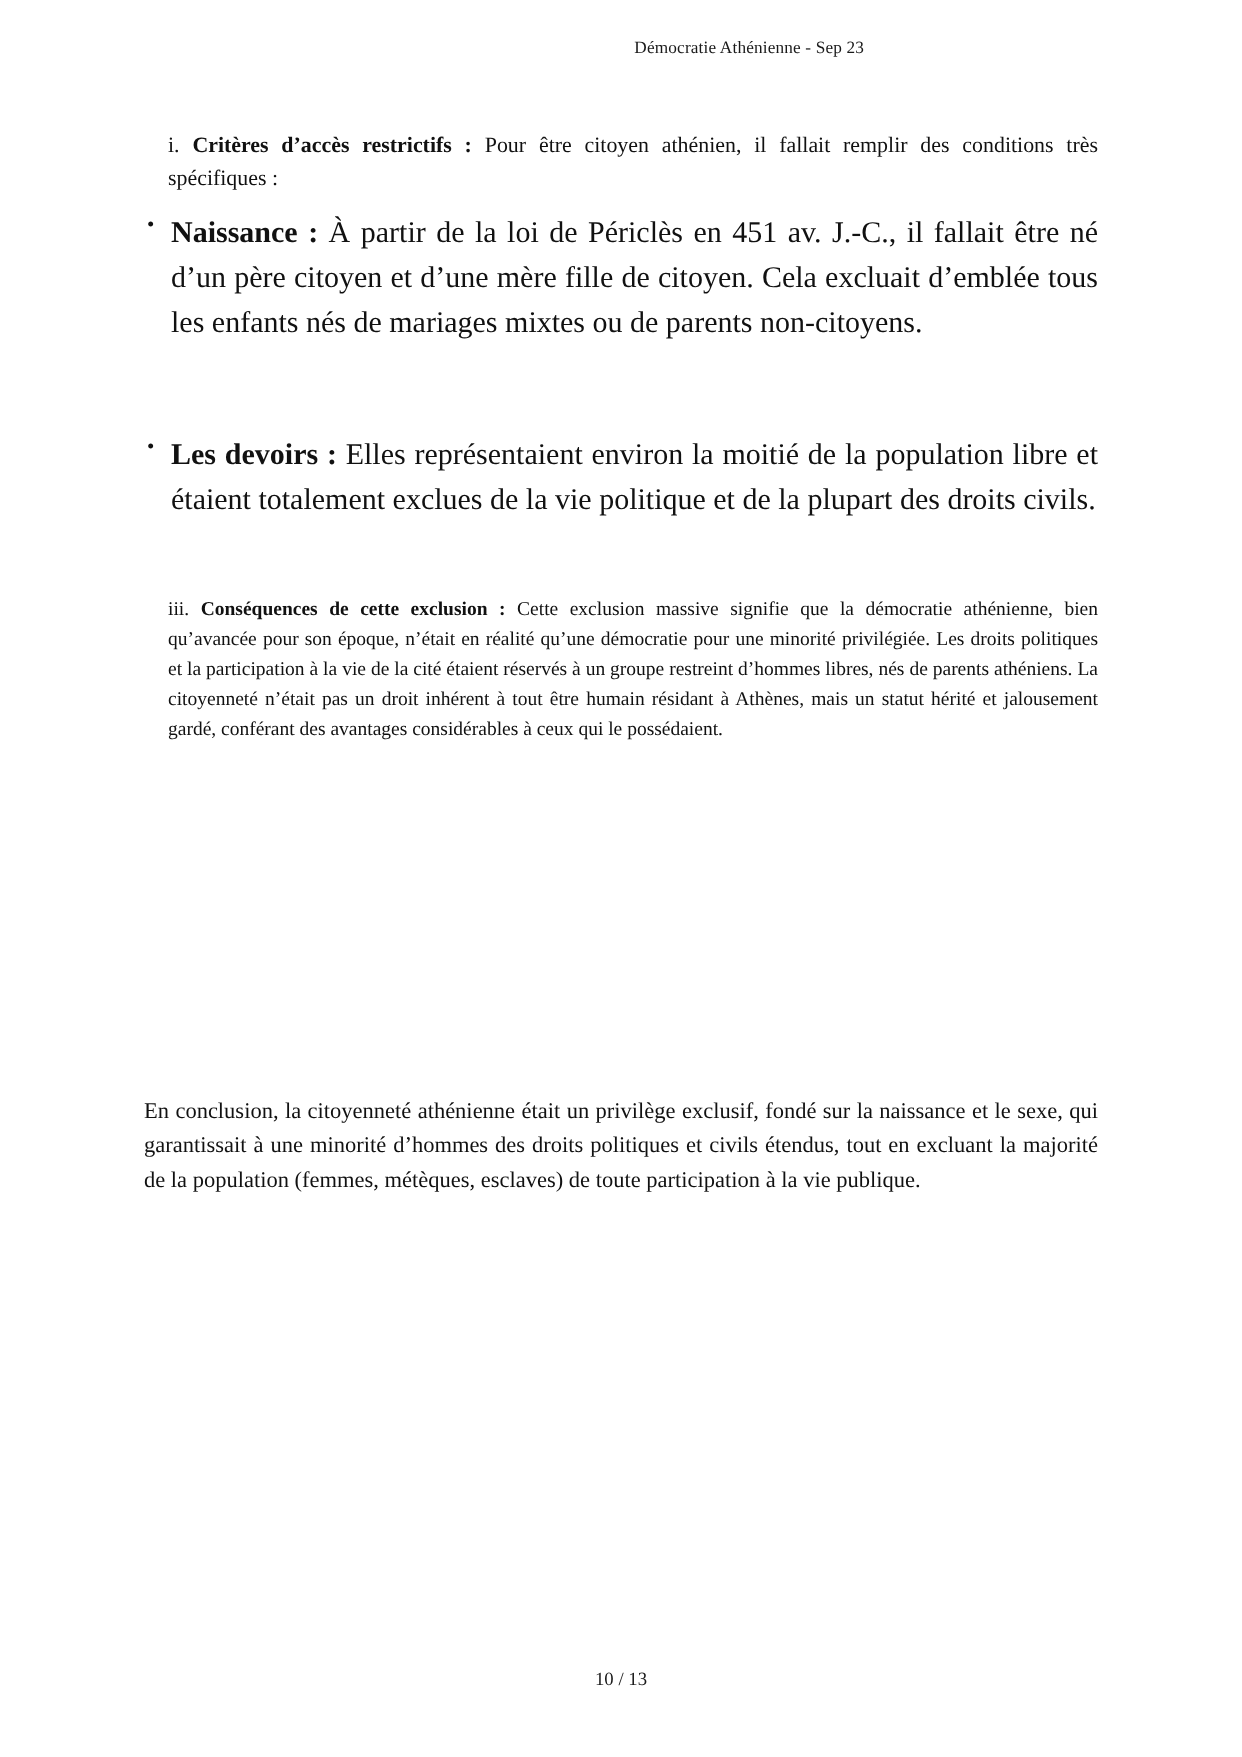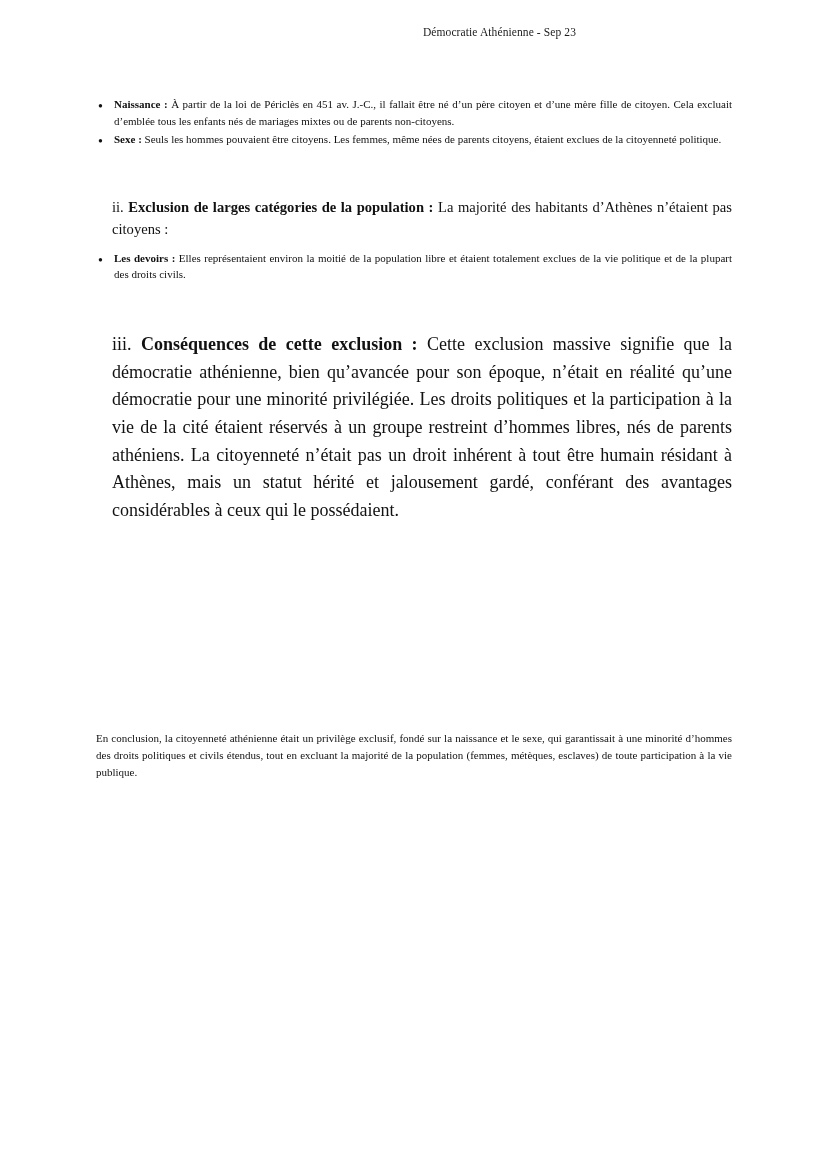--- a/index.html
+++ b/index.html
@@ -50,54 +50,54 @@
   }
   ul.bullets {
     list-style: none;
     margin: 10px 0 0 0;
     padding: 0;
   }
   ul.bullets li {
     position: relative;
     padding-left: 18px;
     margin-bottom: 2px;
-    font-size: 11px;
+    font-size: 20px;
     line-height: 1.5;
     text-align: justify;
   }
   ul.bullets li::before {
     content: "•";
     position: absolute;
     left: 2px;
     top: 0;
     font-size: 14px;
   }
   ul.bullets li b {
     font-weight: bold;
   }
   .block {
     margin-bottom: 0;
   }
   .gap-1 { height: 46px; }
   .gap-2 { height: 46px; }
   .para-justify {
-    font-size: 18px;
+    font-size: 13px;
     line-height: 1.54;
     text-align: justify;
     margin: 0;
   }
   .roman-block-3 {
     padding-left: 16px;
   }
   .conclusion {
     position: absolute;
     top: 730px;
     left: 96px;
     width: 636px;
-    font-size: 11px;
+    font-size: 15px;
     line-height: 1.54;
     text-align: justify;
   }
   .footer {
     position: absolute;
     bottom: 44px;
     left: 0;
     width: 828px;
     text-align: center;
     font-size: 12.5px;
@@ -107,51 +107,49 @@
 </head>
 <body>
 
 <div class="page">
 
   <div class="header">Démocratie Athénienne - Sep 23</div>
 
   <div class="content">
 
     <div class="block">
+      <p class="roman-para">
+        <span class="marker">i.</span>
+        <span class="roman-lead">Critères d’accès restrictifs :</span><span> Pour être citoyen athénien, il fallait remplir des conditions très spécifiques :</span>
+      </p>
       <ul class="bullets">
         <li>
           <b>Naissance :</b><span> À partir de la loi de Périclès en 451 av. J.-C., il fallait être né d’un père citoyen et d’une mère fille de citoyen. Cela excluait d’emblée tous les enfants nés de mariages mixtes ou de parents non-citoyens.</span>
-        </li>
-        <li>
-          <b>Sexe :</b><span> Seuls les hommes pouvaient être citoyens. Les femmes, même nées de parents citoyens, étaient exclues de la citoyenneté politique.</span>
         </li>
       </ul>
     </div>
 
     <div class="gap-1"></div>
 
     <div class="block">
-      <p class="roman-para">
-        <span class="marker">ii.</span>
-        <span class="roman-lead">Exclusion de larges catégories de la population :</span><span> La majorité des habitants d’Athènes n’étaient pas citoyens :</span>
-      </p>
       <ul class="bullets">
         <li>
           <b>Les devoirs :</b><span> Elles représentaient environ la moitié de la population libre et étaient totalement exclues de la vie politique et de la plupart des droits civils.</span>
         </li>
       </ul>
     </div>
 
     <div class="gap-2"></div>
 
     <div class="block roman-block-3">
       <p class="para-justify">
         <span class="marker">iii.</span>
         <span class="roman-lead">Conséquences de cette exclusion :</span><span> Cette exclusion massive signifie que la démocratie athénienne, bien qu’avancée pour son époque, n’était en réalité qu’une démocratie pour une minorité privilégiée. Les droits politiques et la participation à la vie de la cité étaient réservés à un groupe restreint d’hommes libres, nés de parents athéniens. La citoyenneté n’était pas un droit inhérent à tout être humain résidant à Athènes, mais un statut hérité et jalousement gardé, conférant des avantages considérables à ceux qui le possédaient.</span>
       </p>
     </div>
 
   </div>
 
   <div class="conclusion">En conclusion, la citoyenneté athénienne était un privilège exclusif, fondé sur la naissance et le sexe, qui garantissait à une minorité d’hommes des droits politiques et civils étendus, tout en excluant la majorité de la population (femmes, métèques, esclaves) de toute participation à la vie publique.</div>
 
+  <div class="footer">10 / 13</div>
 
 </div>
 
 </body></html>

